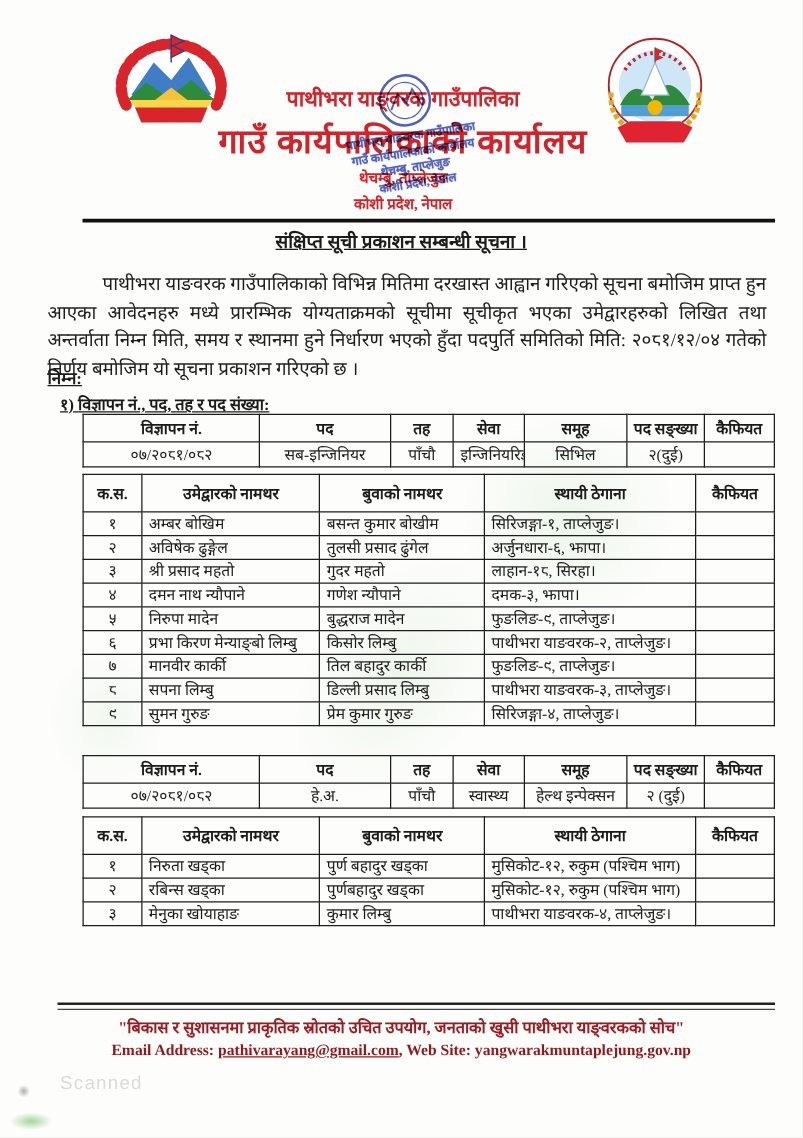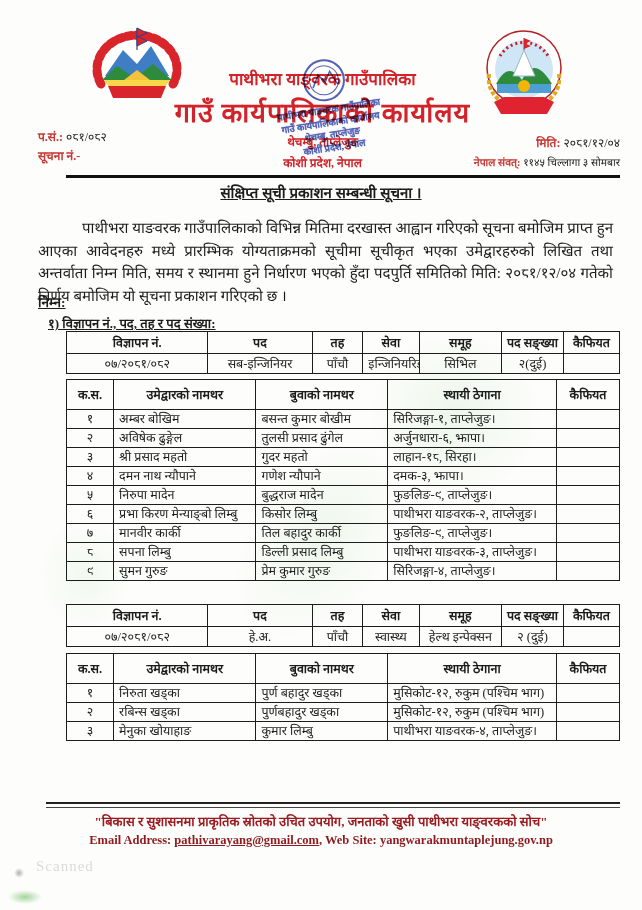--- a/index.html
+++ b/index.html
@@ -63,22 +63,22 @@
   .cand-table th:nth-child(3){width:24%}.cand-table th:nth-child(4){width:31%}
   .cand-table th:nth-child(5){width:11%}
   
   .dbl-rule{position:absolute;left:46px;top:802px;width:574px;height:3px;
     border-top:2.5px solid #222;border-bottom:1px solid #444;}
   .slogan{position:absolute;left:0;top:812px;width:642px;text-align:center;
     font-size:13px;font-weight:bold;color:#9a1b20;}
   .contact{position:absolute;left:0;top:833px;width:642px;text-align:center;
     font-size:12.5px;font-weight:bold;color:#8c1a1e;font-family:"Liberation Serif","DejaVu Serif",serif;}
   .contact .email{text-decoration:underline;cursor:pointer;}
-  .watermark{position:absolute;left:36px;top:858px;font-size:15px;color:#9a9a9a;opacity:.35;
-    font-family:Liberation Serif, serif;letter-spacing:1px;}
+  .watermark{position:absolute;left:48px;top:858px;font-size:15px;color:#9a9a9a;opacity:.35;
+    font-family:Liberation Sans, sans-serif;letter-spacing:1px;}
   
   .smudge{position:absolute;pointer-events:none;}
   .sm1{left:370px;top:330px;width:170px;height:170px;border-radius:50%;
     background:radial-gradient(closest-side,rgba(140,205,140,.14),rgba(140,205,140,0));}
   .sm2{left:250px;top:430px;width:140px;height:220px;border-radius:50%;transform:rotate(35deg);
     background:radial-gradient(closest-side,rgba(130,200,130,.12),rgba(130,200,130,0));}
   .sm3{left:40px;top:520px;width:90px;height:110px;border-radius:50%;
     background:radial-gradient(closest-side,rgba(140,205,140,.10),rgba(140,205,140,0));}
   .sm4{left:8px;top:890px;width:34px;height:14px;border-radius:50%;
     background:radial-gradient(closest-side,rgba(90,180,80,.55),rgba(90,180,80,0));}
@@ -140,39 +140,20 @@
       <circle cx="22" cy="22" r="20" fill="none" stroke="#3a4cae" stroke-width="2"></circle>
       <circle cx="22" cy="22" r="14.5" fill="none" stroke="#3a4cae" stroke-width="1"></circle>
       <path d="M10 28 L17 16 L23 24 L29 14 L35 28" fill="none" stroke="#3a4cae" stroke-width="1.5"></path>
     </svg>
     <div class="s-line">पाथीभरा याङवरक गाउँपालिका</div>
     <div class="s-line">गाउँ कार्यपालिकाको कार्यालय</div>
     <div class="s-line">थेचम्बु, ताप्लेजुङ</div>
     <div class="s-line">कोशी प्रदेश, नेपाल</div>
   </div>
 
-  <div class="meta-left">
-    <div>
-      <span class="lbl">प.सं.:</span>
-      <span class="val">०८१/०८२</span>
-    </div>
-    <div>
-      <span class="lbl">सूचना नं.-</span>
-    </div>
-  </div>
-  <div class="meta-right">
-    <div>
-      <span class="lbl">मिति:</span>
-      <span class="val">२०८१/१२/०४</span>
-    </div>
-    <div class="sambat">
-      <span class="lbl">नेपाल संवत्:</span>
-      <span class="val">११४५ चिल्लागा ३ सोमबार</span>
-    </div>
-  </div>
 
   <div class="rule"></div>
 
   <div class="notice-title">
     <span>संक्षिप्त सूची प्रकाशन सम्बन्धी सूचना ।</span>
   </div>
   <p class="body-par">पाथीभरा याङवरक गाउँपालिकाको विभिन्न मितिमा दरखास्त आह्वान गरिएको सूचना बमोजिम प्राप्त हुन आएका आवेदनहरु मध्ये प्रारम्भिक योग्यताक्रमको सूचीमा सूचीकृत भएका उमेद्वारहरुको लिखित तथा अन्तर्वाता निम्न मिति, समय र स्थानमा हुने निर्धारण भएको हुँदा पदपुर्ति समितिको मिति: २०८१/१२/०४ गतेको निर्णय बमोजिम यो सूचना प्रकाशन गरिएको छ ।</p>
   <div class="nimna">निम्न:</div>
 
   <div class="sec-head sec1-head">१) विज्ञापन नं., पद, तह र पद संख्या:</div>

